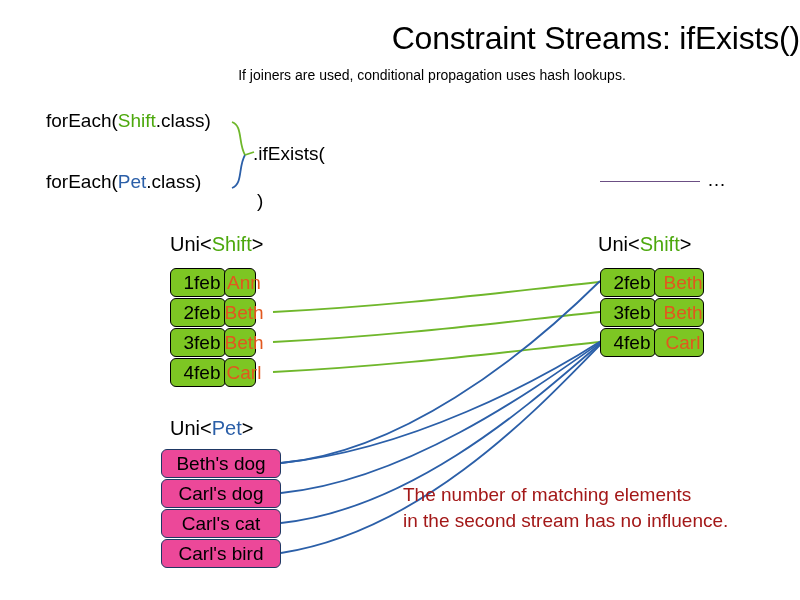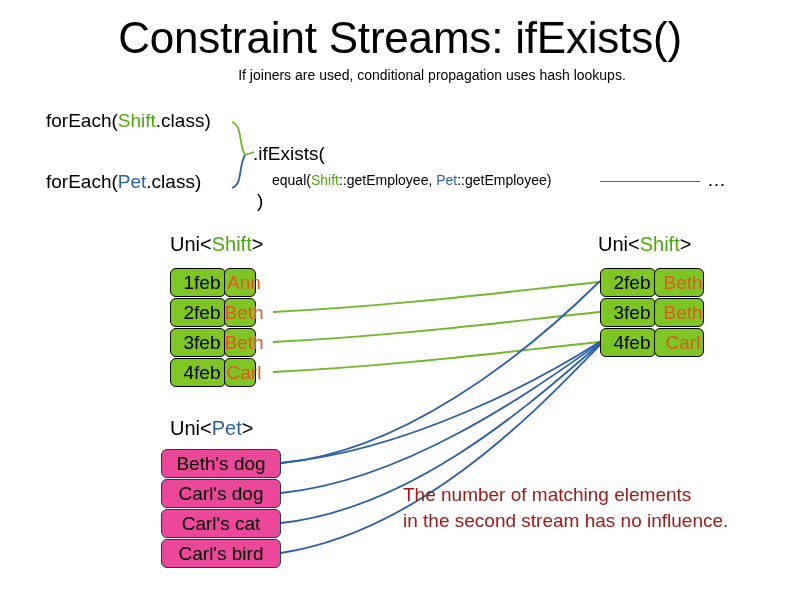--- a/index.html
+++ b/index.html
@@ -24,22 +24,22 @@
     height: 600px;
     pointer-events: none;
   }
   .layer-boxes { position: relative; z-index: 3; }
 
   #title {
     position: absolute;
     left: 0;
     top: 16px;
     width: 800px;
-    text-align: center;
-    font-size: 44px;
+    text-align: right;
+    font-size: 32px;
     line-height: 44px;
     font-weight: normal;
     letter-spacing: -0.2px;
   }
   #subtitle {
     position: absolute;
     left: 0;
     top: 66px;
     width: 800px;
     text-align: center;
@@ -168,21 +168,20 @@
 
   <div id="title">Constraint Streams: ifExists()</div>
   <div id="subtitle">If joiners are used, conditional propagation uses hash lookups.</div>
 
   <div class="code" id="for-shift"><span>forEach(</span><span class="kw-shift">Shift</span><span>.class)</span></div>
 
   <div class="code" id="for-pet"><span>forEach(</span><span class="kw-pet">Pet</span><span>.class)</span></div>
 
   <div class="code" id="if-exists">.ifExists(</div>
 
-  <div class="code small" id="equal-line"><span>equal(</span><span class="kw-shift">Shift</span><span>::getEmployee, </span><span class="kw-pet">Pet</span><span>::getEmployee)</span></div>
 
   <div id="equal-rule"></div>
   <div class="code" id="ellipsis">…</div>
 
   <div class="code" id="paren-close">)</div>
 
   <div class="layer-boxes">
 
     <div class="stream-label" id="label-shift-left"><span>Uni&lt;</span><span class="kw-shift">Shift</span><span>&gt;</span></div>
 

